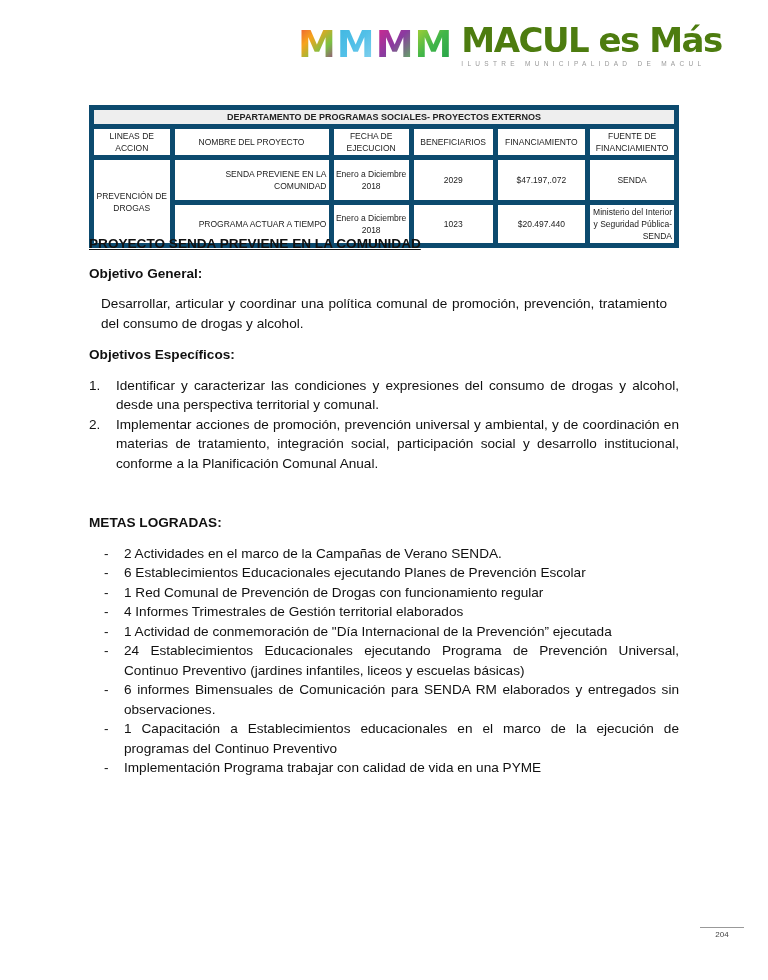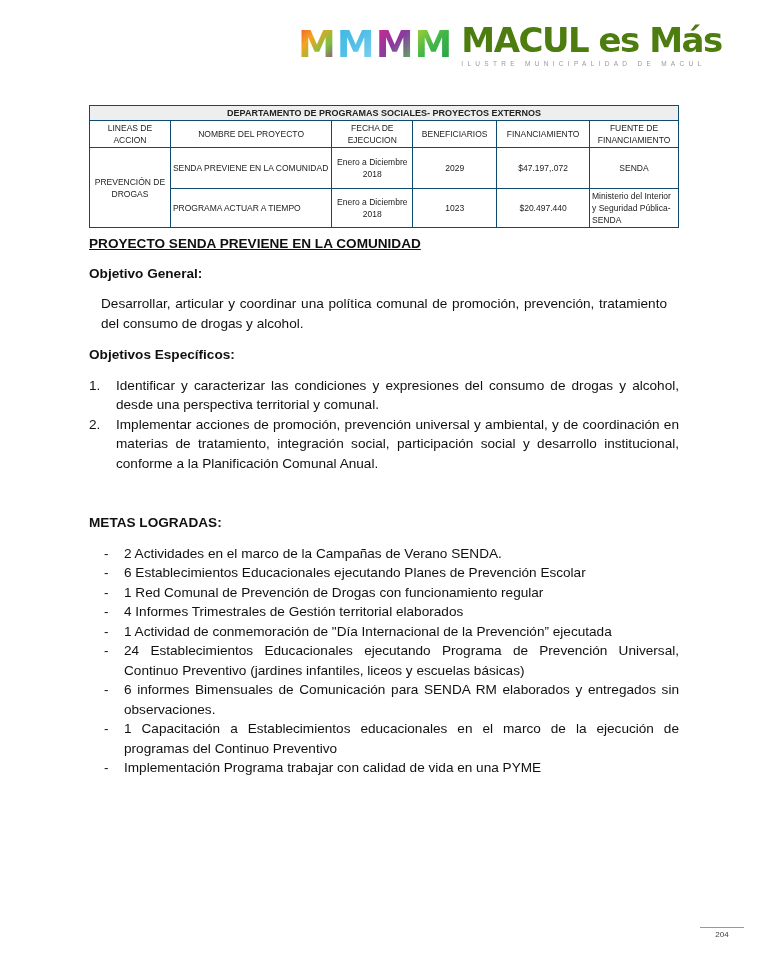--- a/index.html
+++ b/index.html
@@ -10,26 +10,26 @@
      -webkit-background-clip:text; background-clip:text; color:transparent; }
   .m1 { background:linear-gradient(135deg,#e94e3c,#f7a31c,#7ac143,#a0308f); }
   .m2 { background:linear-gradient(135deg,#3fb6e0,#52c0e8,#8bd3ee); }
   .m3 { background:linear-gradient(135deg,#d7268e,#8a3aa0,#5bbd5b); }
   .m4 { background:linear-gradient(135deg,#b7d432,#42b649,#22a14a); }
   .brand { margin-left:10px; }
   .brand-name { font-family:"DejaVu Sans", sans-serif; font-weight:bold; font-size:34px; line-height:36px; color:#4d7c0f; letter-spacing:-1.5px; white-space:nowrap; }
   .brand-sub { font-size:6.5px; letter-spacing:4.3px; color:#9a9a9a; margin-top:2px; white-space:nowrap; }
 
   table.proj { position:absolute; left:89px; top:105px; width:590px; border-collapse:collapse; font-family:"Liberation Sans", sans-serif; font-size:8.5px; color:#222; }
-  table.proj td { border:1px solid #0c4a6e; text-align:center; vertical-align:middle; padding:1px 2px; line-height:12px; }
+  table.proj td { border:5px solid #0c4a6e; text-align:center; vertical-align:middle; padding:1px 2px; line-height:12px; }
   table.proj td.title { font-weight:bold; background:#eeeeee; height:11px; font-size:9px; }
   table.proj tr.hdr td { height:22px; }
   table.proj tr.r1 td { height:38px; }
   table.proj tr.r2 td { height:36px; }
-  table.proj td.left { text-align:left; }
+  table.proj td.left { text-align:right; }
 
   .content { position:absolute; left:89px; top:234px; width:590px; font-family:"Liberation Sans", sans-serif; font-size:13.6px; line-height:19.5px; color:#111; }
   .h-under { font-weight:bold; text-decoration:underline; margin:0; }
   .h-bold { font-weight:bold; margin:0; }
   p { margin:12px; }
   .just { text-align:justify; }
   ol.spec { margin:0; padding:0; list-style:none; }
   ol.spec li { position:relative; padding-left:27px; text-align:justify; }
   ol.spec li .num { position:absolute; left:0; top:0; }
   ul.metas { margin:0; padding:0; list-style:none; }

